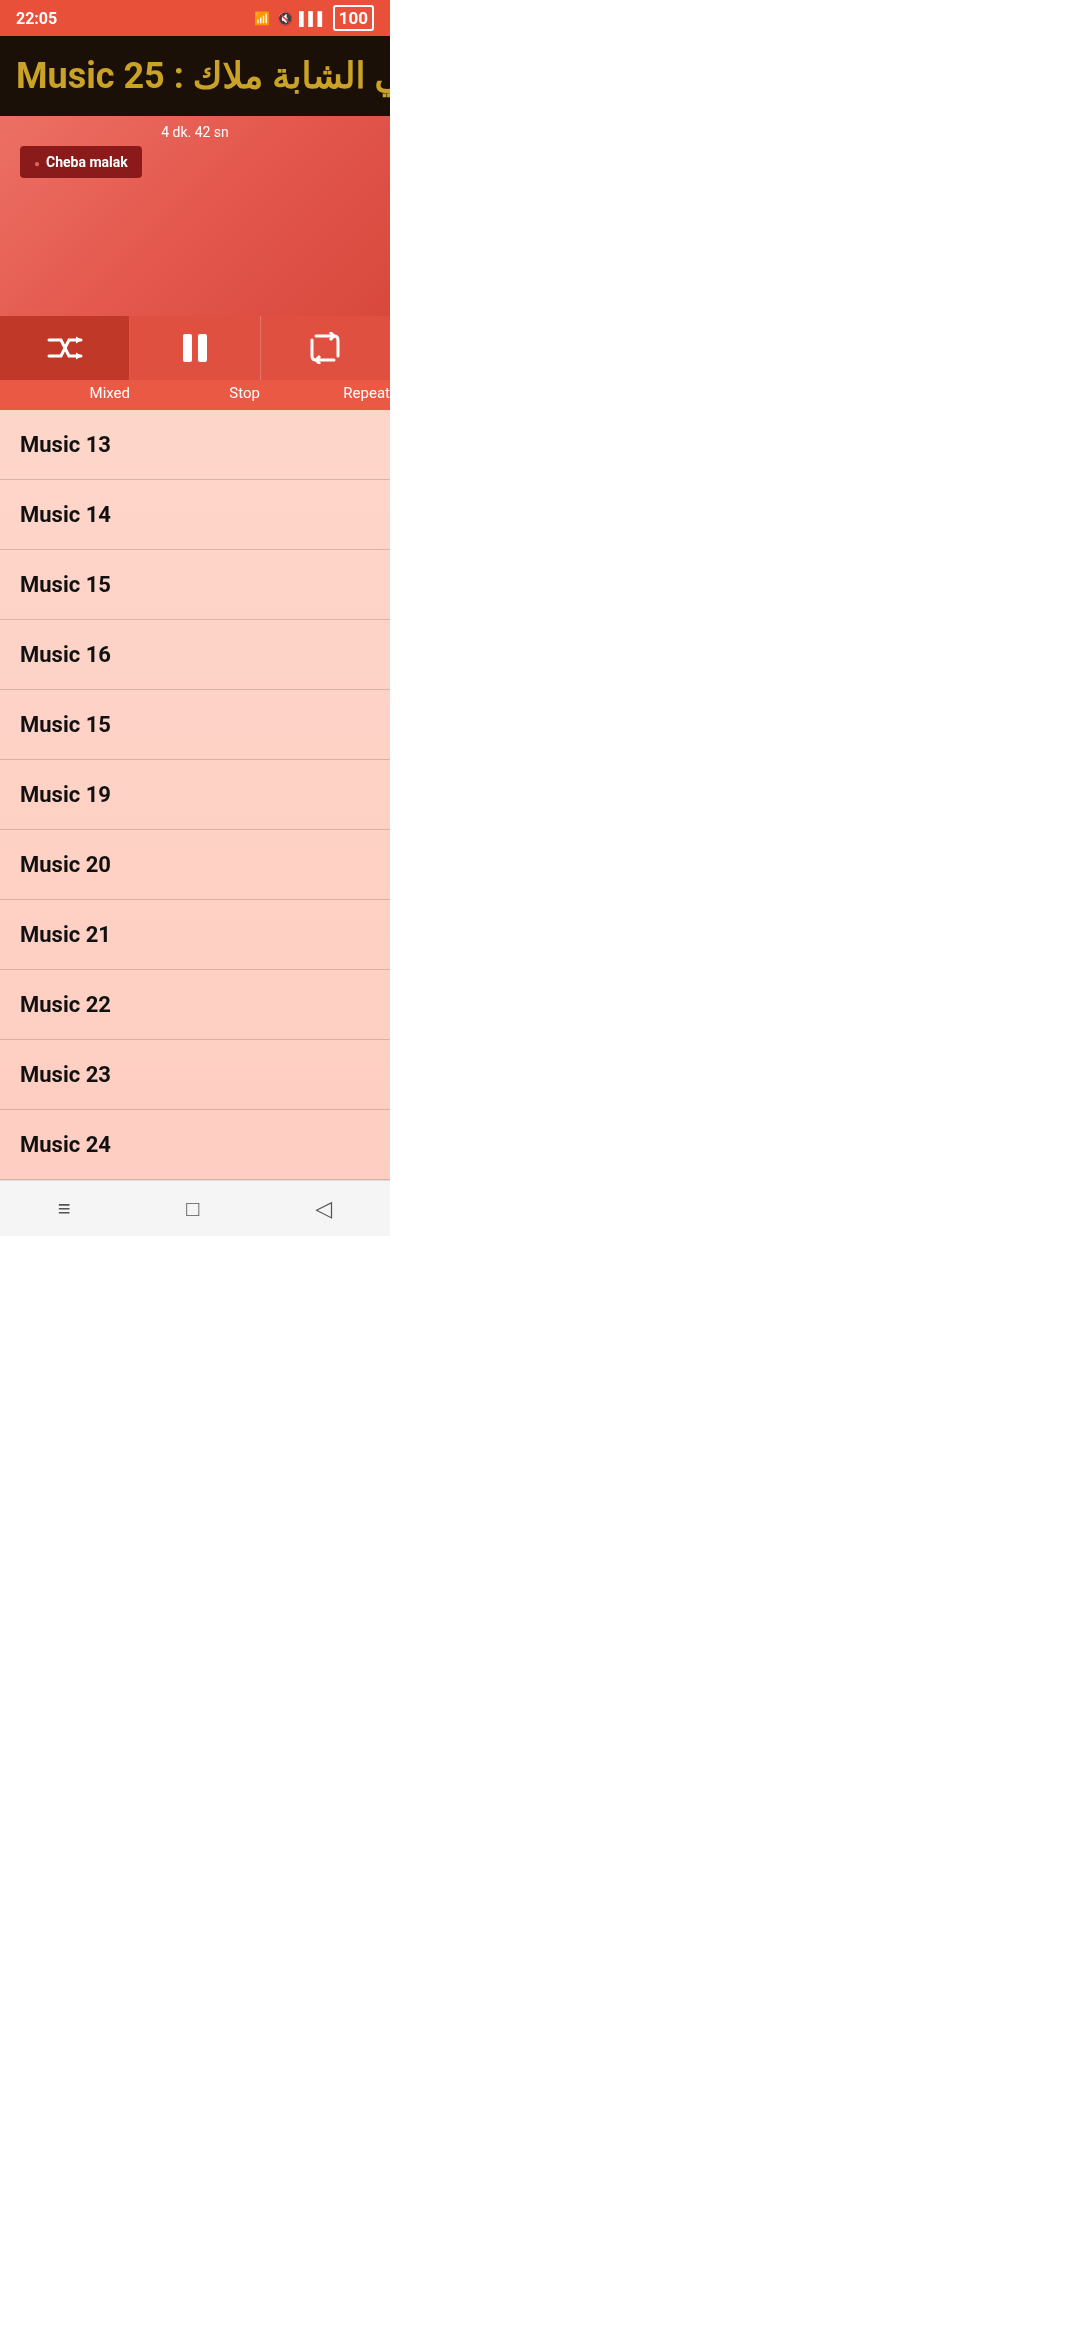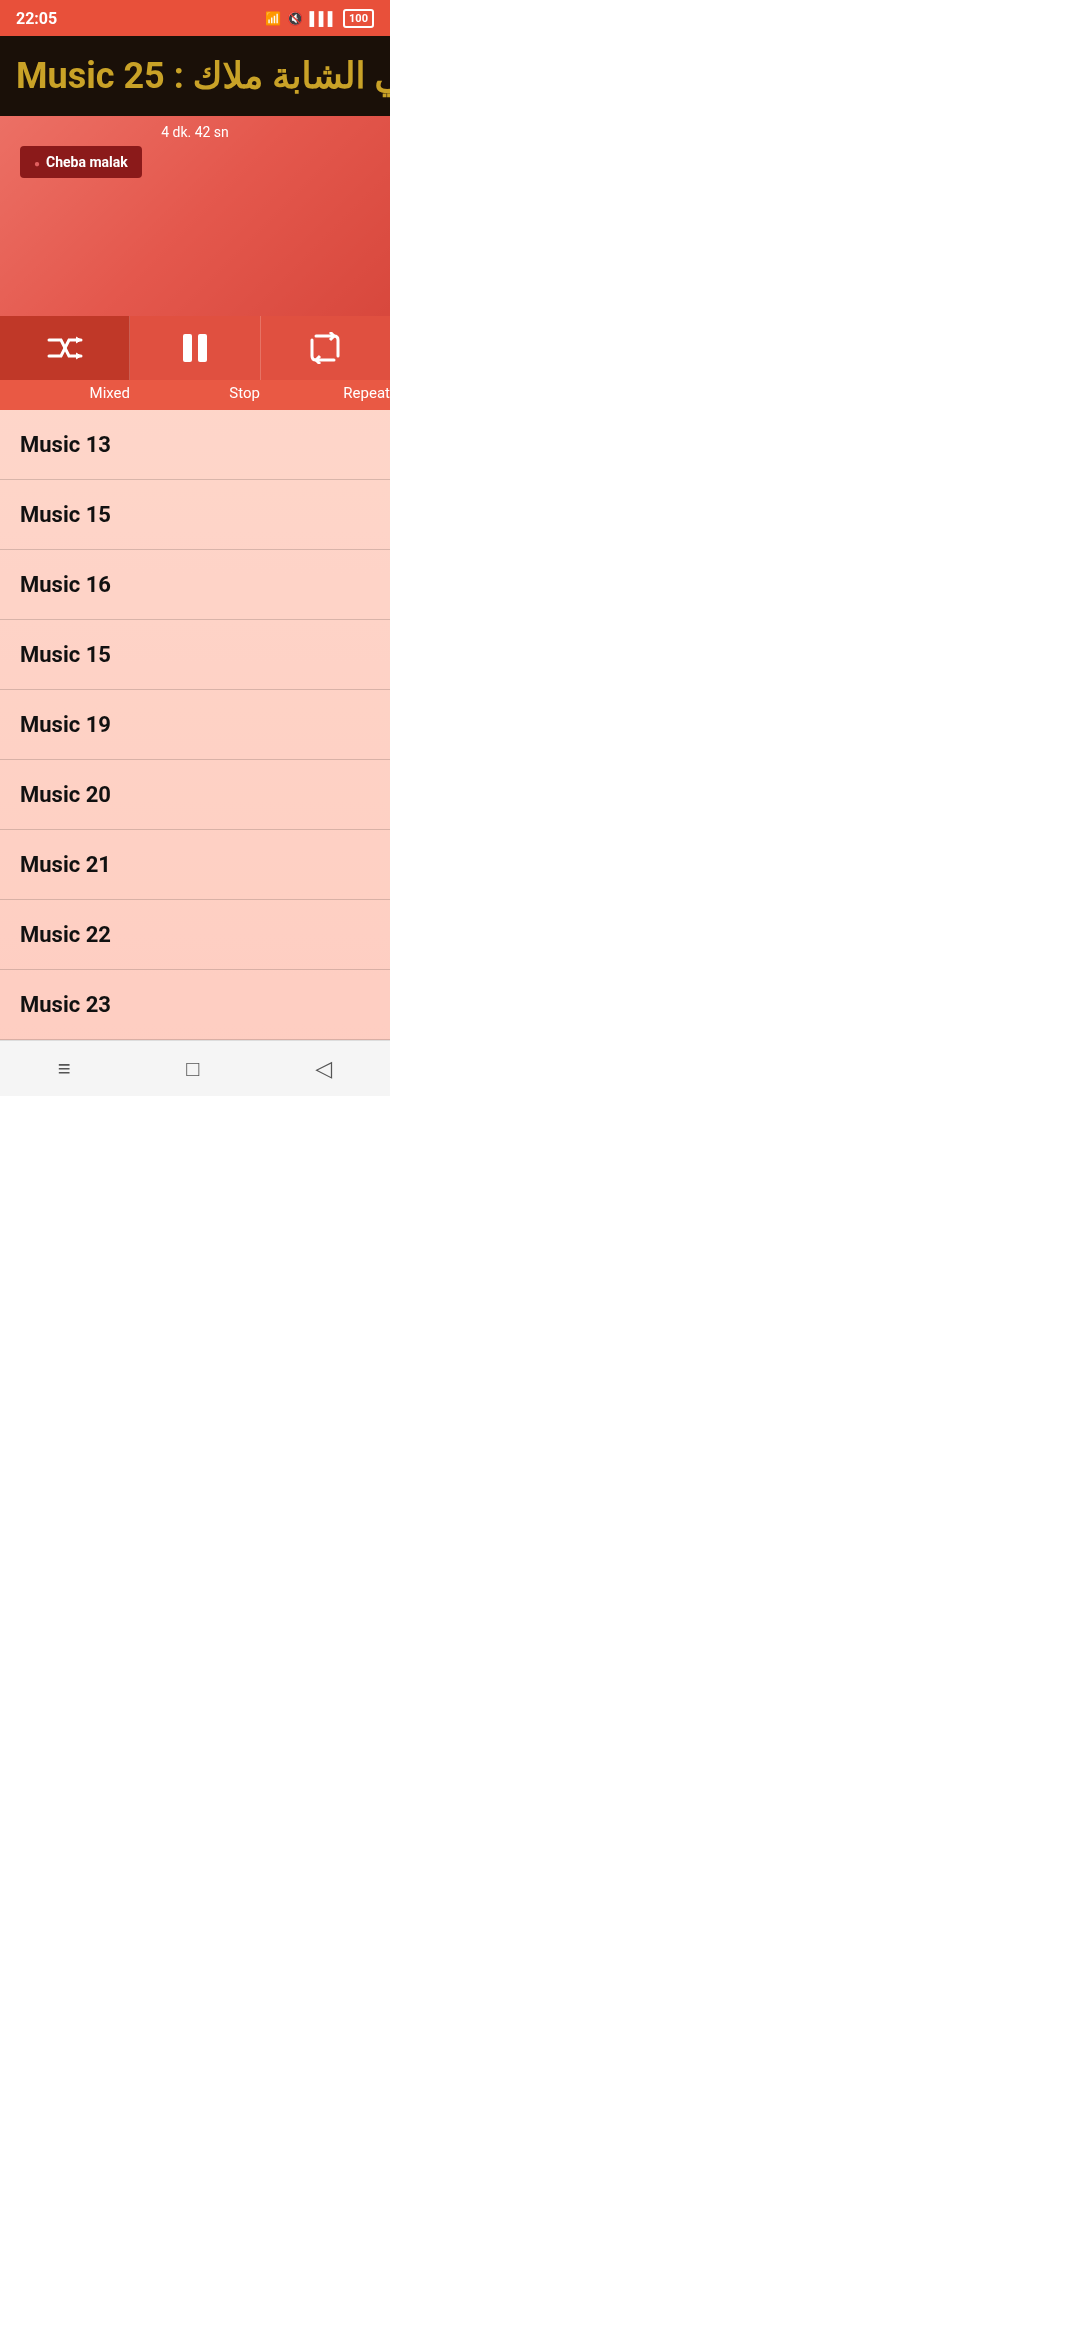--- a/index.html
+++ b/index.html
@@ -39,21 +39,21 @@
       align-items: center;
       gap: 6px;
       color: white;
       font-size: 13px;
     }
 
     .battery-box {
       border: 2px solid white;
       border-radius: 3px;
       padding: 1px 4px;
-      font-size: 11px;
+      font-size: 17px;
       font-weight: bold;
     }
 
     
     .title-bar {
       background: #1a1008;
       padding: 14px 16px;
       height: 80px;
       display: flex;
       align-items: center;
@@ -283,27 +283,29 @@
     <span class="ctrl-label">Mixed</span>
     <span class="ctrl-label">Stop</span>
     <span class="ctrl-label">Repeat</span>
   </div>
 </div>
 
 <div class="music-list">
   <div class="list-bg"></div>
 
 <div class="music-item">Music 13</div>
+    <div class="music-item">Music 14</div>
     <div class="music-item">Music 15</div>
     <div class="music-item">Music 16</div>
     <div class="music-item">Music 15</div>
     <div class="music-item">Music 19</div>
     <div class="music-item">Music 20</div>
     <div class="music-item">Music 21</div>
     <div class="music-item">Music 22</div>
     <div class="music-item">Music 23</div>
+    <div class="music-item">Music 24</div>
   </div>
 
 <div class="nav-bar">
   <span class="nav-icon">≡</span>
   <span class="nav-icon">□</span>
   <span class="nav-icon">◁</span>
 </div>
 
 </body></html>

